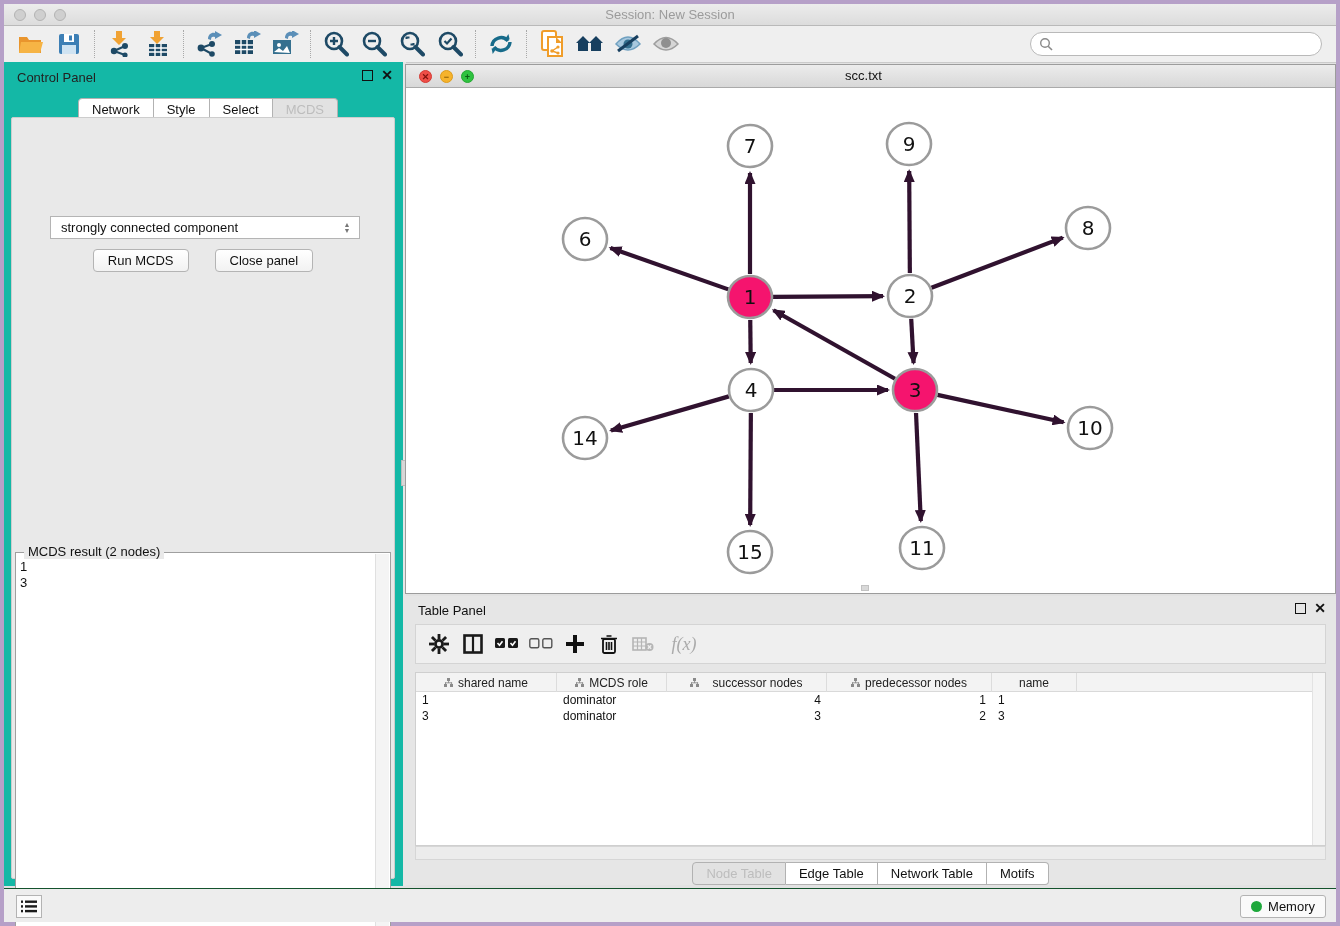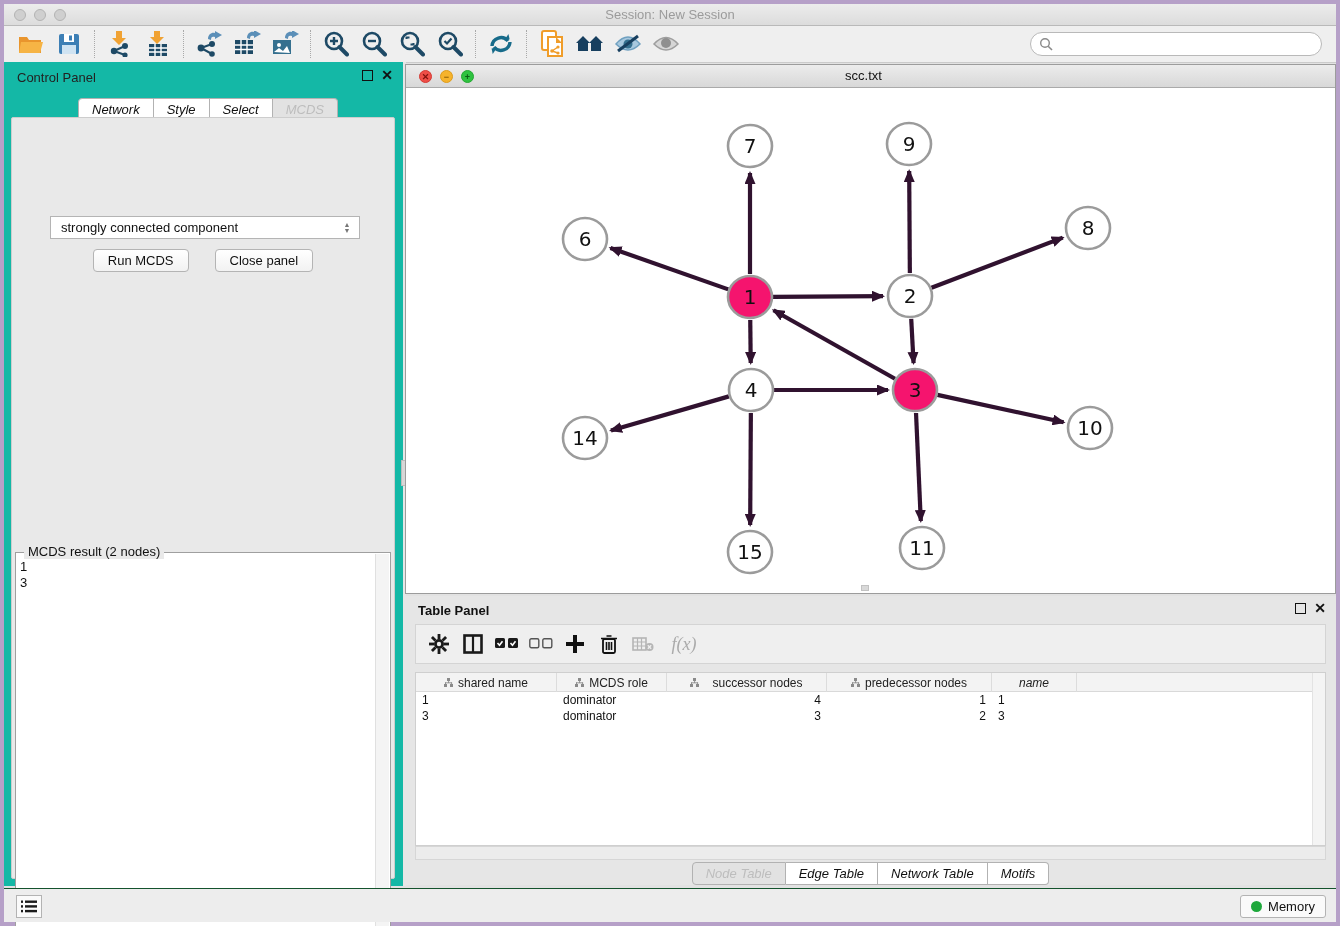--- a/index.html
+++ b/index.html
@@ -25,21 +25,21 @@
 
   
   .control-panel { position:absolute; left:0; top:58px; width:399px; height:824px; background:#14b8a6; }
   .panel-head { position:absolute; left:0; top:0; width:100%; height:30px; }
   .panel-head .ph-title { position:absolute; left:13px; top:8px; font-size:13px; color:#222; }
   .ph-btns { position:absolute; right:10px; top:8px; display:flex; gap:8px; align-items:center; }
   .float-glyph { width:11px; height:11px; border:1.5px solid #111; display:inline-block; }
   .close-glyph { font-size:14px; font-weight:bold; color:#111; line-height:11px; }
 
   .seg-tabs { position:absolute; display:flex; }
-  .seg-tab { border:1px solid #b2b2b2; border-left:none; background:#fff; padding:3px 13px; font-size:13px; color:#111;font-style:italic; }
+  .seg-tab { border:1px solid #b2b2b2; border-left:none; background:#fff; padding:3px 13px; font-size:13px; color:#111; }
   .seg-tab:first-child { border-left:1px solid #b2b2b2; border-radius:4px 0 0 4px; }
   .seg-tab:last-child { border-radius:0 4px 4px 0; }
   .seg-tab.active { background:#e2e2e2; color:#bdbdbd; }
 
   .cp-body { position:absolute; left:7px; top:55px; width:384px; height:762px;
     background:#e9e9e9; border:1px solid #cdcdcd; border-radius:2px; }
   .opt-label { position:absolute; left:0; right:0; top:80px; text-align:center; font-size:13px; color:#111; }
   .combo { position:absolute; left:38px; top:98px; width:310px; height:23px; background:#fff;
     border:1px solid #b4b4b4; border-radius:0; display:flex; align-items:center; padding-left:10px; font-size:13px; }
   .combo .stepper { position:absolute; right:4px; top:2px; width:16px; height:17px; display:flex; flex-direction:column;
@@ -69,21 +69,21 @@
     font-size:9px; font-weight:bold; line-height:13px; }
   .light.red { background:#ef4e47; border:1px solid #d33a34; color:#7e100c; }
   .light.yellow { background:#f6b32c; border:1px solid #dd9c1c; color:#8d5e04; }
   .light.green { background:#2fc240; border:1px solid #24a832; color:#0b5e14; }
   .net-canvas { position:absolute; left:0; top:23px; width:929px; height:505px; background:#fff; }
   .canvas-hthumb { position:absolute; left:455px; bottom:2px; width:8px; height:6px; background:#d9d9d9; border:1px solid #c2c2c2; }
 
   
   .table-panel { position:absolute; left:401px; top:592px; width:931px; height:289px; background:#e6e6e6; }
   .tp-head { position:absolute; left:0; top:0; width:100%; height:26px; }
-  .tp-head .ph-title { position:absolute; left:13px; top:7px;font-weight:bold; }
+  .tp-head .ph-title { position:absolute; left:13px; top:7px; }
   .tp-toolbar { position:absolute; left:10px; top:28px; width:911px; height:40px; background:#efefef;
     border:1px solid #d4d4d4; display:flex; align-items:center; padding-left:8px; gap:4px; }
   .tpt-icon { width:30px; height:28px; display:flex; align-items:center; justify-content:center; }
   .fx-label { font-family:"Liberation Serif", serif; font-style:italic; font-size:18px; color:#aaa; }
 
   .grid-wrap { position:absolute; left:10px; top:76px; width:911px; height:174px; background:#fff; border:1px solid #cfcfcf; overflow:hidden; }
   .grid-header { display:flex; background:#f3f3f3; border-bottom:1px solid #d9d9d9; height:19px; }
   .gh-cell { display:flex; align-items:center; justify-content:center; gap:5px; font-size:12px; color:#222;
     border-right:1px solid #dcdcdc; height:19px; }
   .grid-row { display:flex; height:16px; font-size:12px; color:#111; }
@@ -491,21 +491,21 @@
                 <rect x="0" y="6" width="3" height="3"></rect>
                 <rect x="6" y="6" width="3" height="3"></rect>
                 <rect x="4.2" y="3" width="0.9" height="2"></rect>
                 <rect x="1" y="4.4" width="7" height="0.9"></rect>
                 <rect x="1" y="4.4" width="0.9" height="2"></rect>
                 <rect x="7.2" y="4.4" width="0.9" height="2"></rect>
               </g>
             </svg>
             <span>predecessor nodes</span>
           </div>
-          <div class="gh-cell" style="width: 85px; font-style: italic;">
+          <div class="gh-cell" style="width: 85px;">
             <span>name</span>
           </div>
         </div>
       <div id="grid-rows">
           <div class="grid-row">
             <div class="gr-cell" style="width: 141px;">1</div>
             <div class="gr-cell" style="width: 110px;">dominator</div>
             <div class="gr-cell num-right" style="width: 160px;">4</div>
             <div class="gr-cell num-right" style="width: 165px;">1</div>
             <div class="gr-cell" style="width: 85px;">1</div>

